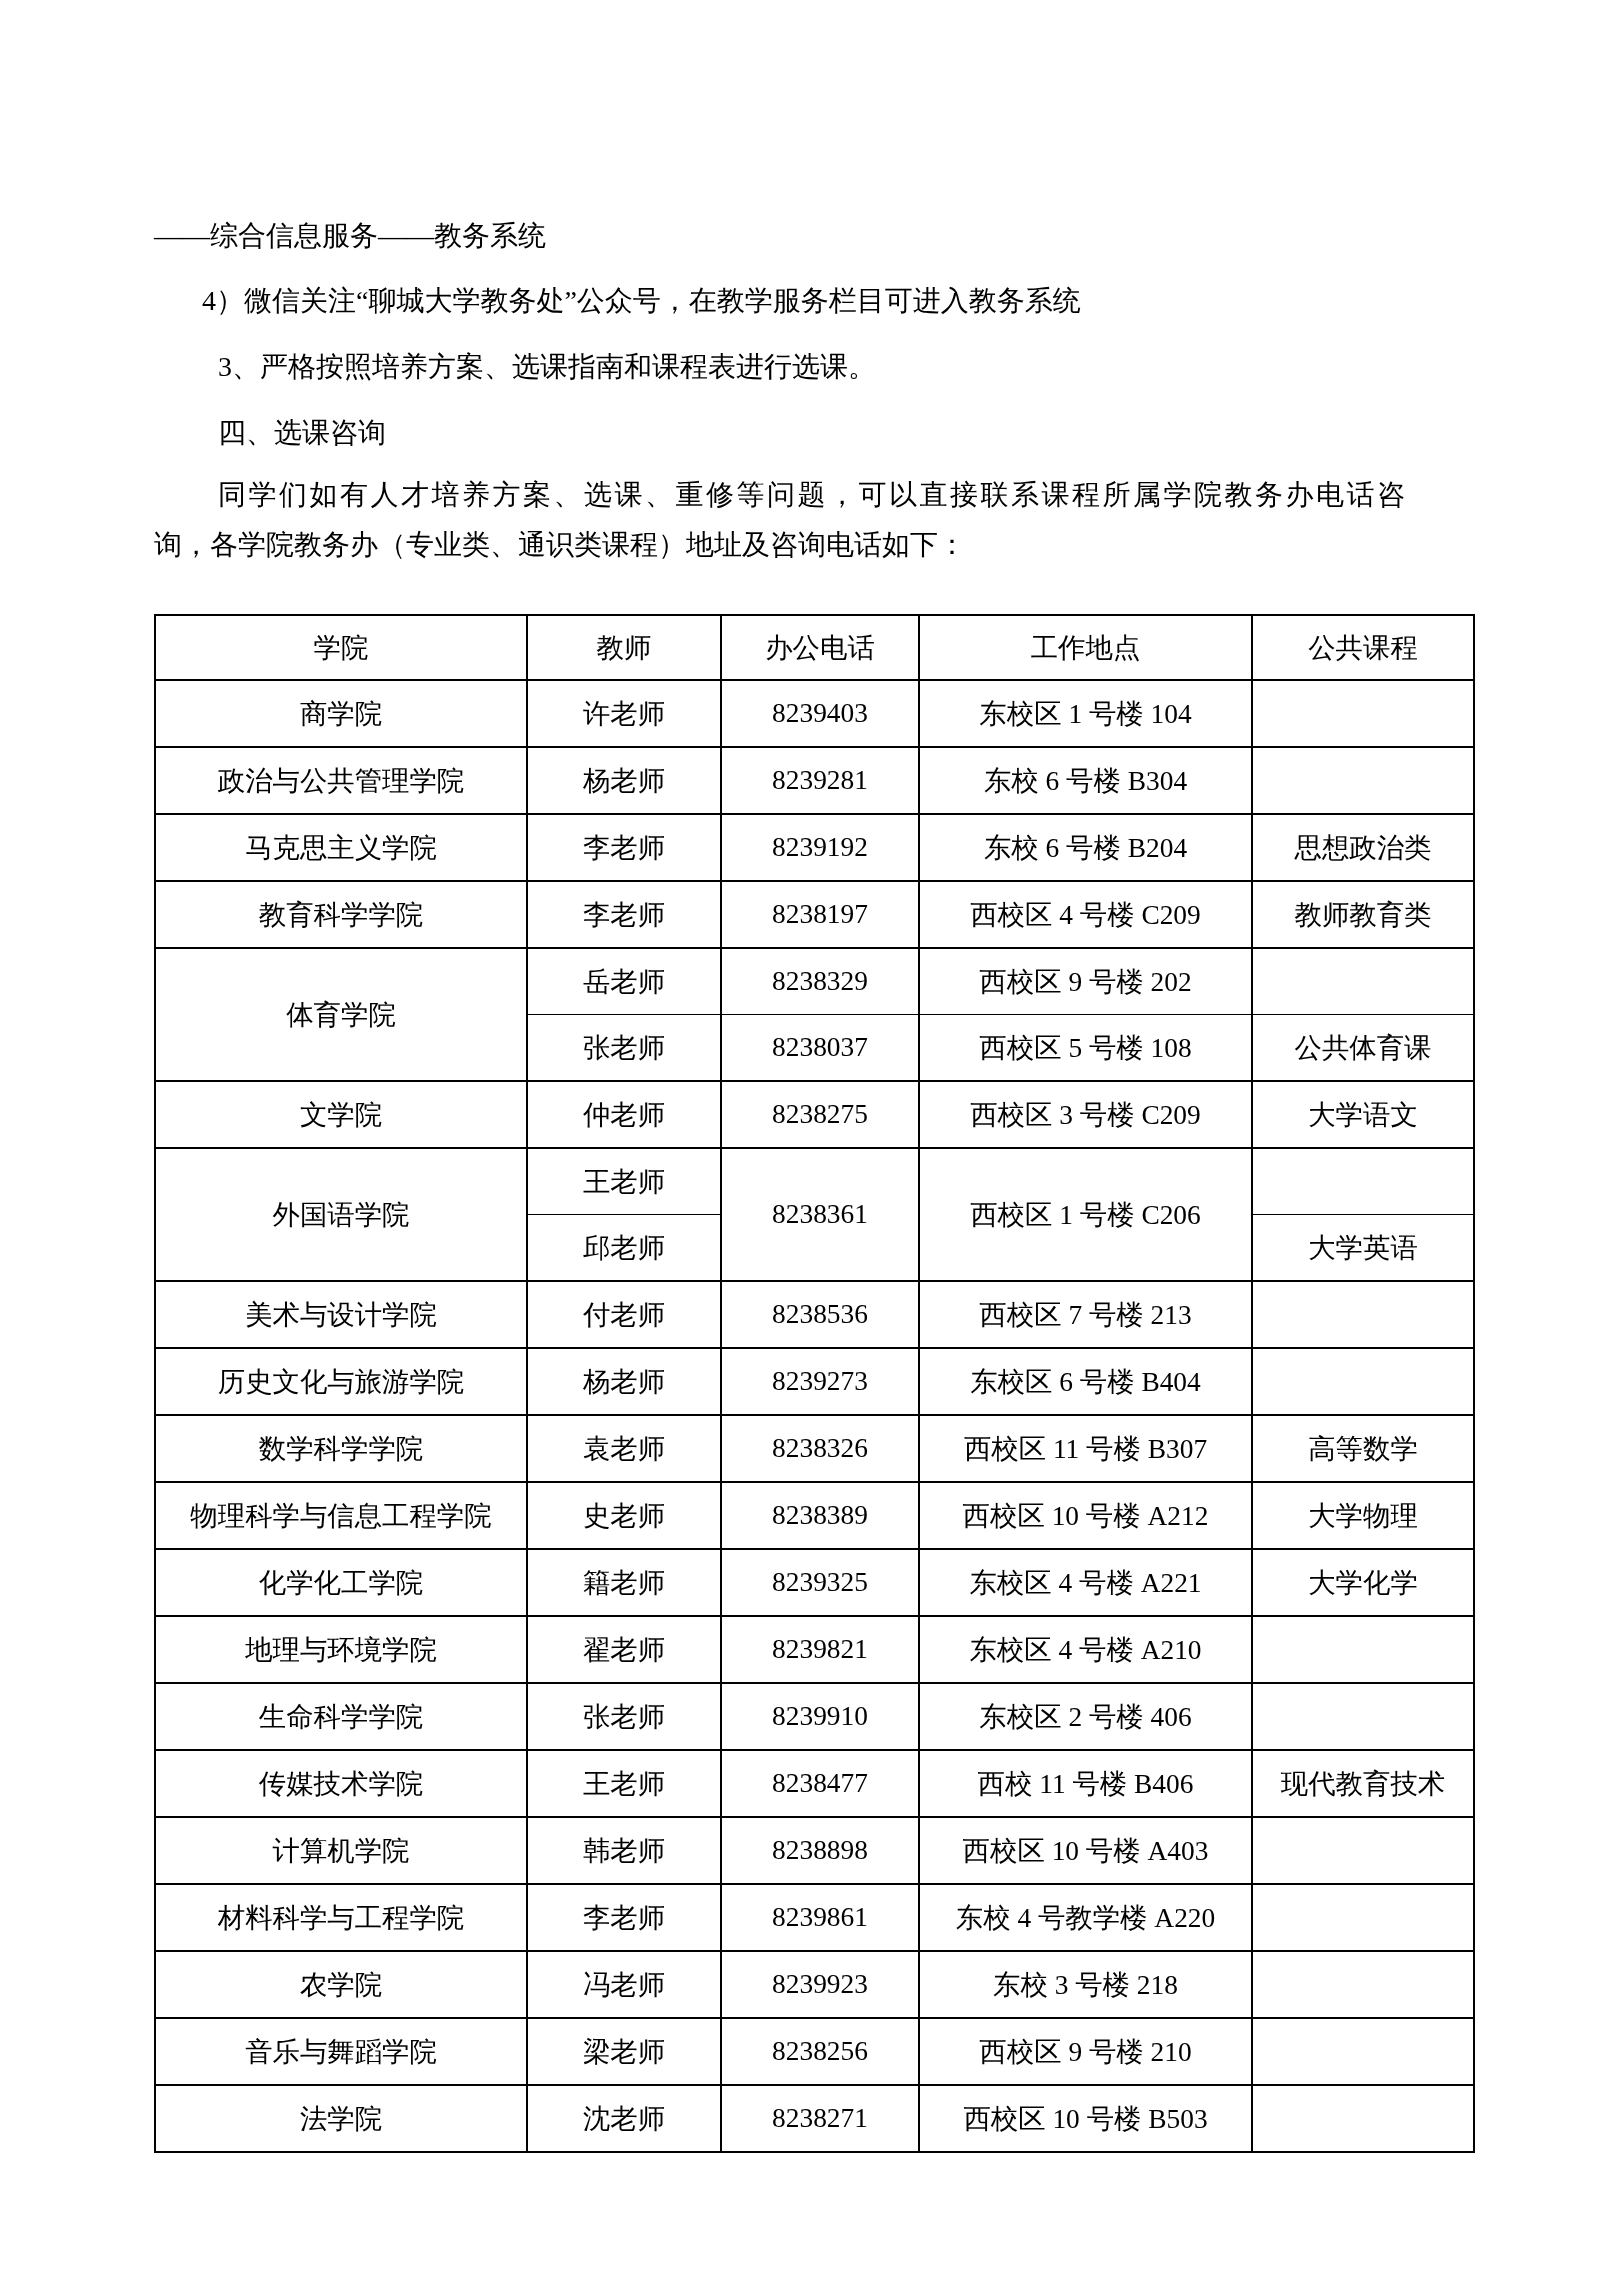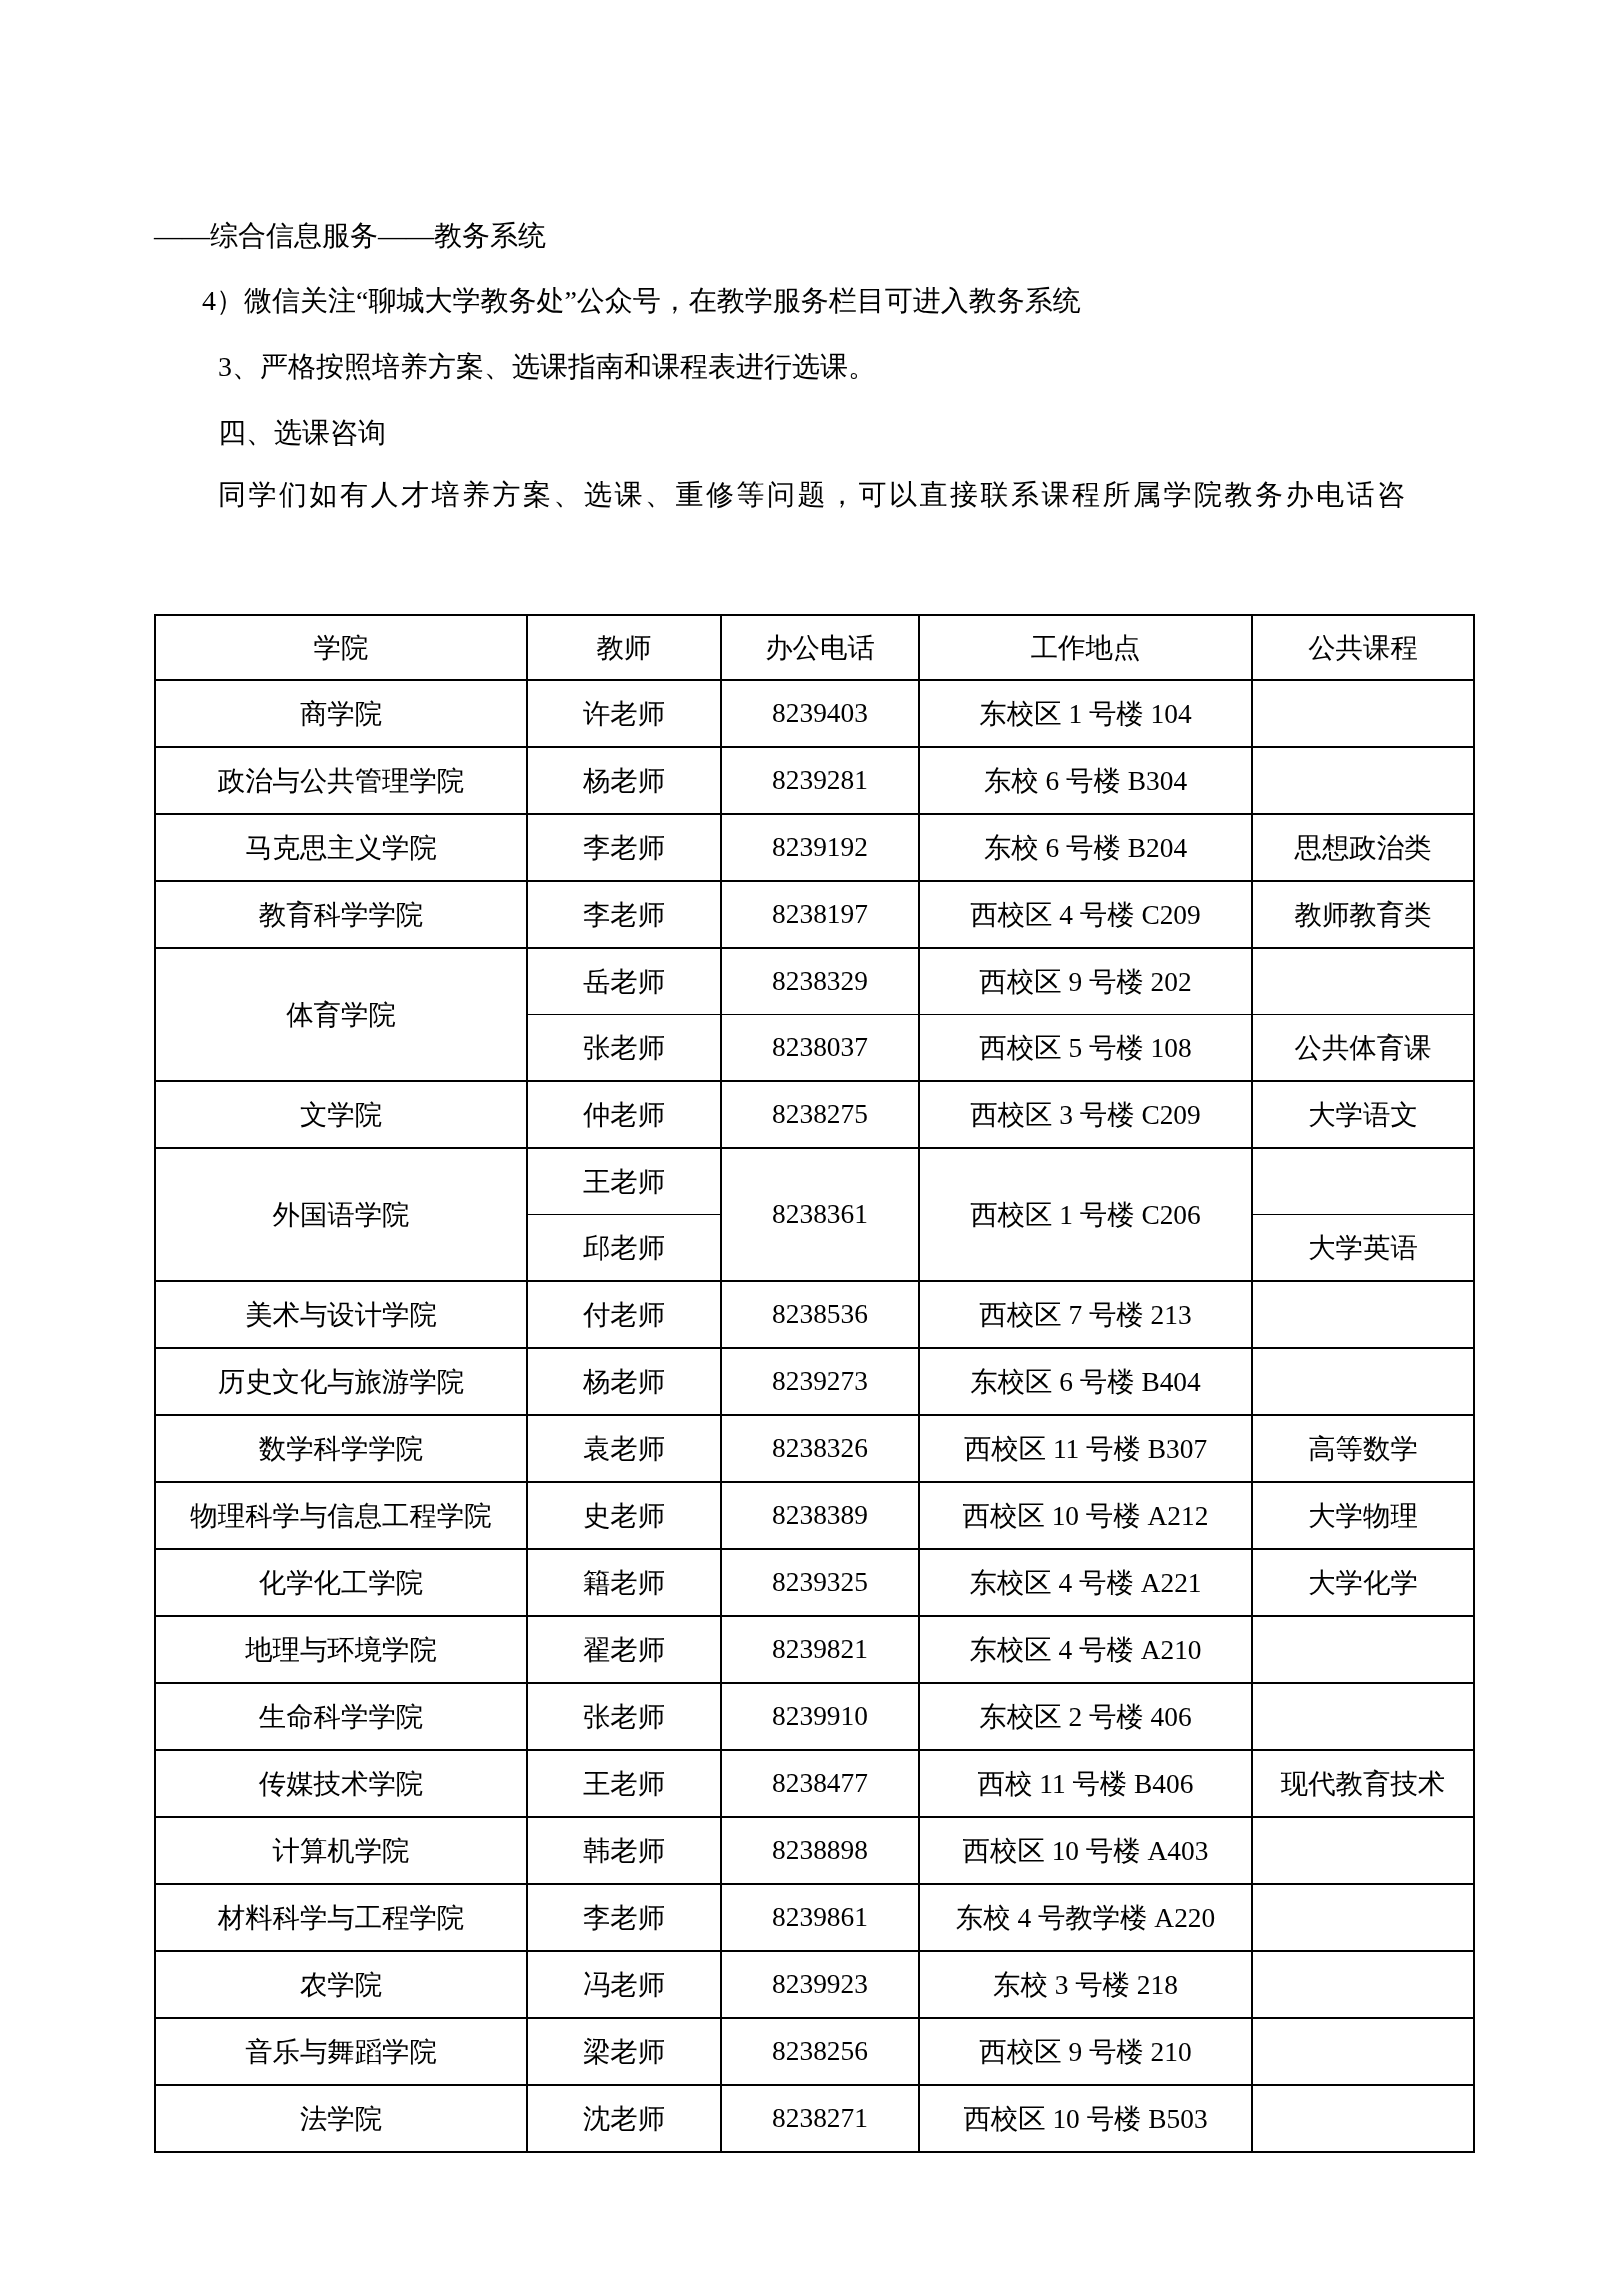--- a/index.html
+++ b/index.html
@@ -41,20 +41,21 @@
 </style>
 </head>
 <body>
 
 <div class="page">
   <div class="line l1">——综合信息服务——教务系统</div>
   <div class="line l2">4）微信关注“聊城大学教务处”公众号，在教学服务栏目可进入教务系统</div>
   <div class="line l3">3、严格按照培养方案、选课指南和课程表进行选课。</div>
   <div class="line l4">四、选课咨询</div>
   <div class="line l5">同学们如有人才培养方案、选课、重修等问题，可以直接联系课程所属学院教务办电话咨</div>
+  <div class="line l6">询，各学院教务办（专业类、通识类课程）地址及咨询电话如下：</div>
 
   <table class="contact-table">
     <colgroup>
       <col style="width:372px">
       <col style="width:194px">
       <col style="width:198px">
       <col style="width:333px">
       <col style="width:222px">
     </colgroup>
     <thead>

